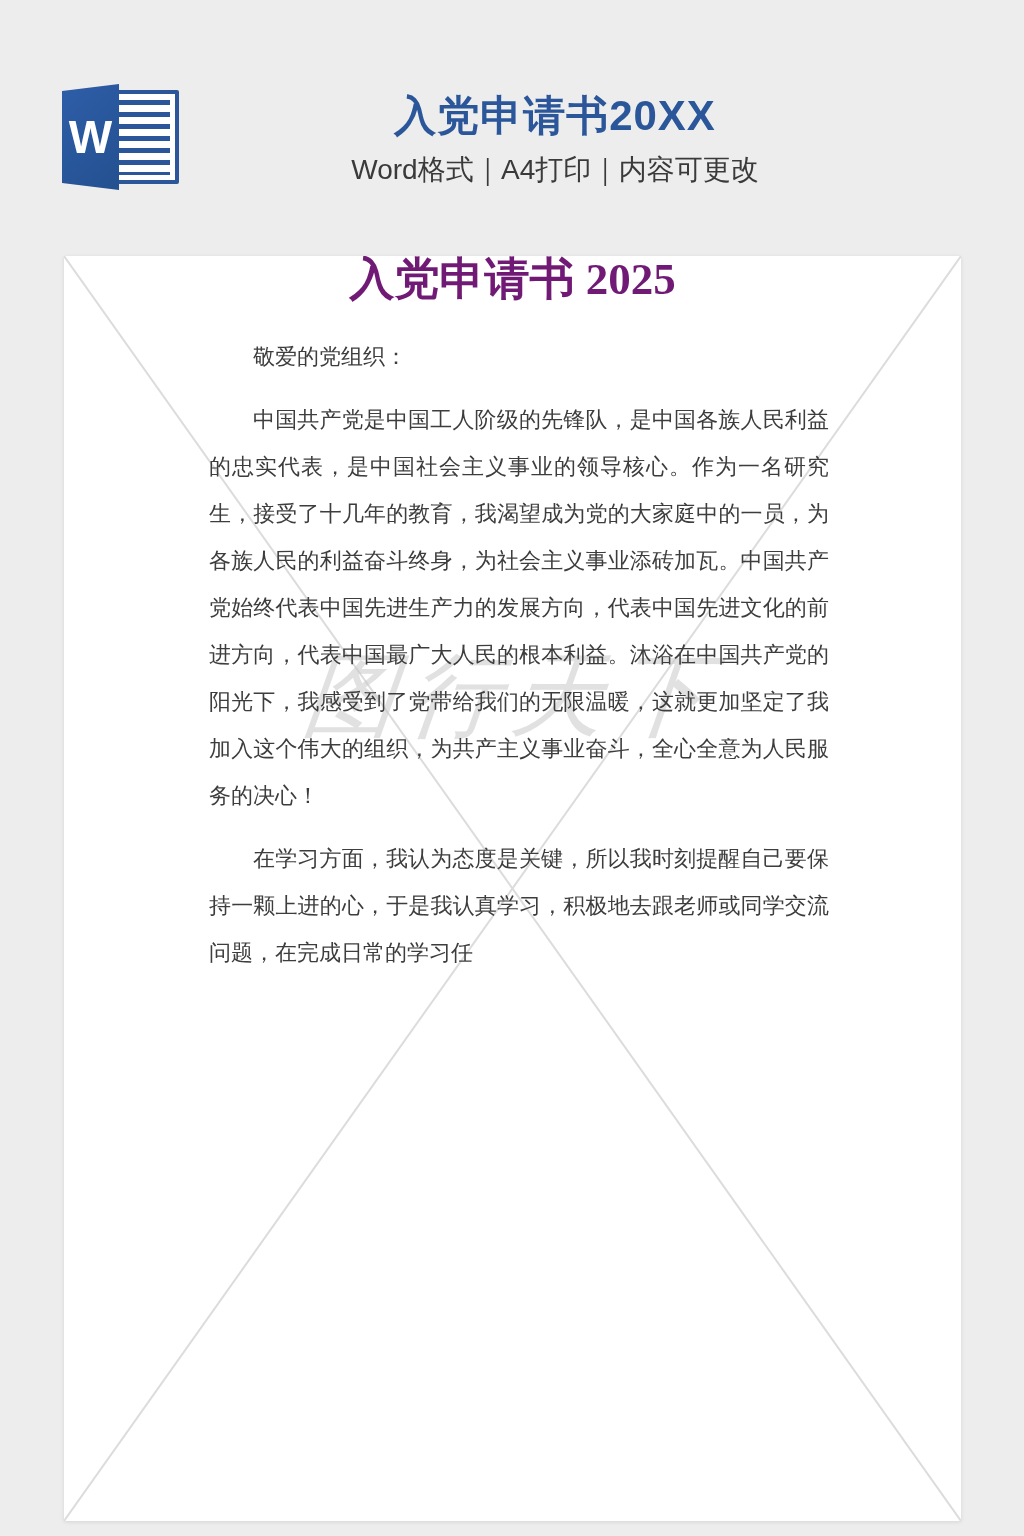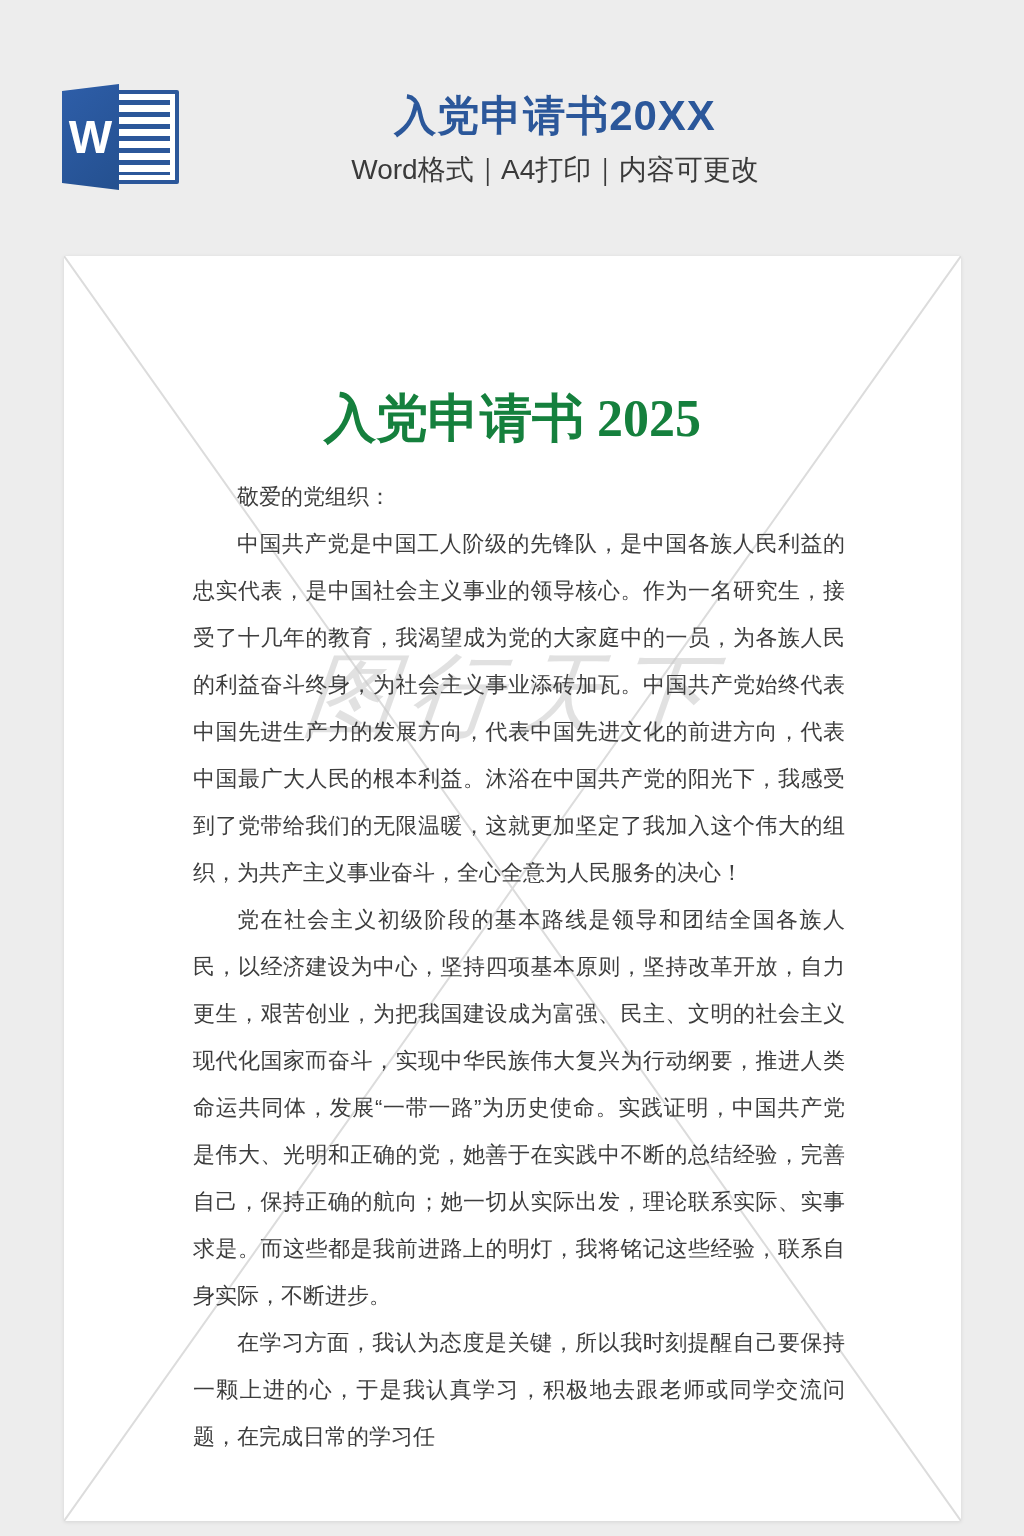--- a/index.html
+++ b/index.html
@@ -46,30 +46,30 @@
   .wm-text {
     position:absolute; top:378px; left:0; width:100%;
     text-align:center; white-space:nowrap;
     font-family:"DejaVu Serif", serif; font-style:italic;
     font-size:92px; letter-spacing:12px; color:#c9c9c9; opacity:0.55;
     transform:skewX(-6deg);
     z-index:1;
   }
   .doc-content { position:relative; z-index:2; }
   .doc-title {
-    margin-top:140px; text-align:center;
+    text-align:center;
     font-family:"Liberation Serif", serif; font-weight:bold;
-    font-size:52px; line-height:46px; color:#15803d;
+    font-size:45px; line-height:46px; color:#701a75;
   }
   .doc-body {
     margin:31px 116px 0 129px;
     font-size:22px; line-height:47px; color:#3d3d3d;
     text-align:justify;
   }
-  .doc-body p { margin:0; text-indent:2em; }
+  .doc-body p { margin:16px; text-indent:2em; }
 </style>
 </head>
 <body>
 
 <div class="header-logo">
   <div class="logo-sheet">
     <div class="logo-lines"></div>
   </div>
   <div class="logo-cover">
     <span class="logo-w">W</span>
@@ -88,18 +88,17 @@
     <line x1="897" y1="0" x2="0" y2="1265" stroke="#dcdcdc" stroke-width="2"></line>
   </svg>
 
   <div class="wm-text">图行天下</div>
 
   <div class="doc-content">
     <div class="doc-title">入党申请书 2025</div>
     <div class="doc-body">
         <p>敬爱的党组织：</p>
         <p>中国共产党是中国工人阶级的先锋队，是中国各族人民利益的忠实代表，是中国社会主义事业的领导核心。作为一名研究生，接受了十几年的教育，我渴望成为党的大家庭中的一员，为各族人民的利益奋斗终身，为社会主义事业添砖加瓦。中国共产党始终代表中国先进生产力的发展方向，代表中国先进文化的前进方向，代表中国最广大人民的根本利益。沐浴在中国共产党的阳光下，我感受到了党带给我们的无限温暖，这就更加坚定了我加入这个伟大的组织，为共产主义事业奋斗，全心全意为人民服务的决心！</p>
-        <p>党在社会主义初级阶段的基本路线是领导和团结全国各族人民，以经济建设为中心，坚持四项基本原则，坚持改革开放，自力更生，艰苦创业，为把我国建设成为富强、民主、文明的社会主义现代化国家而奋斗，实现中华民族伟大复兴为行动纲要，推进人类命运共同体，发展“一带一路”为历史使命。实践证明，中国共产党是伟大、光明和正确的党，她善于在实践中不断的总结经验，完善自己，保持正确的航向；她一切从实际出发，理论联系实际、实事求是。而这些都是我前进路上的明灯，我将铭记这些经验，联系自身实际，不断进步。</p>
         <p>在学习方面，我认为态度是关键，所以我时刻提醒自己要保持一颗上进的心，于是我认真学习，积极地去跟老师或同学交流问题，在完成日常的学习任</p>
       </div>
   </div>
 
 </div>
 
 </body></html>

